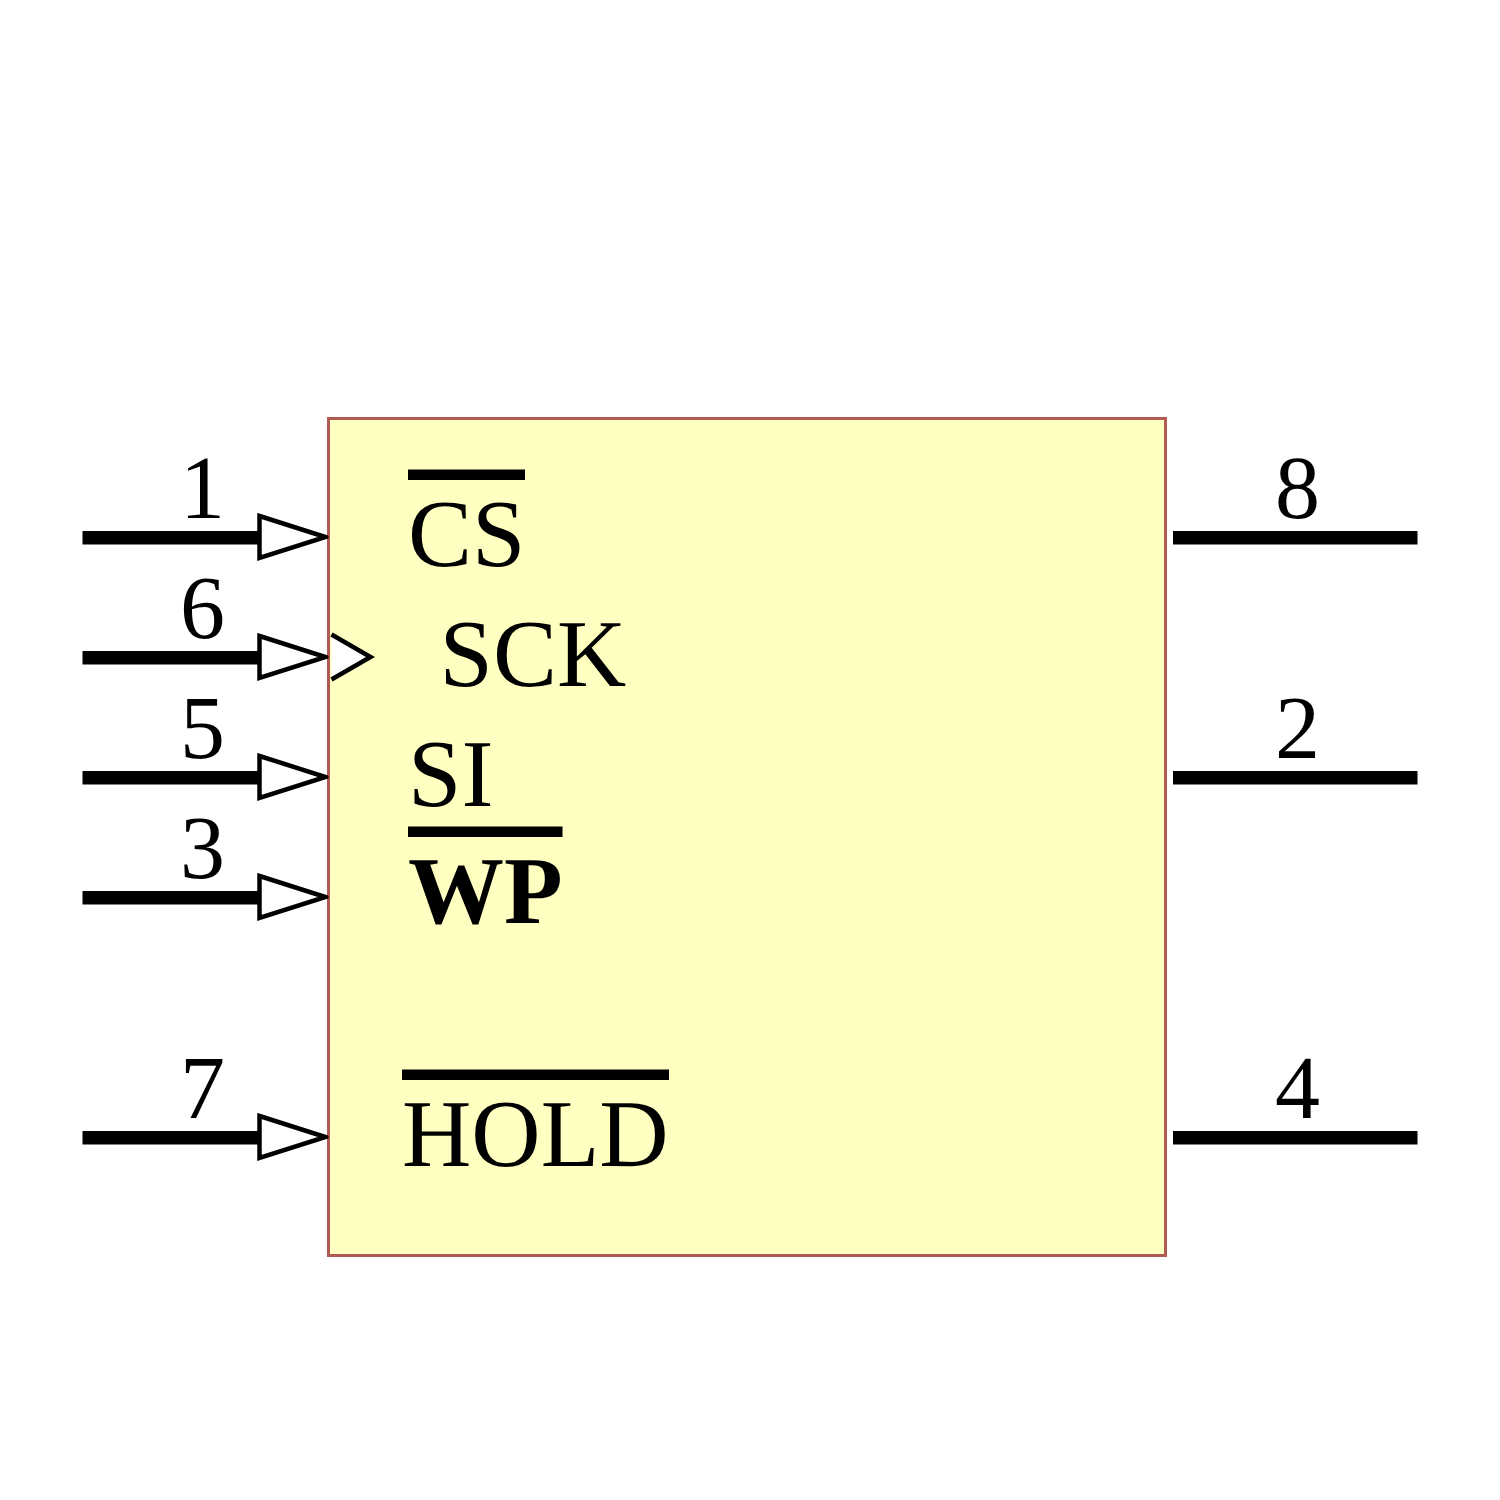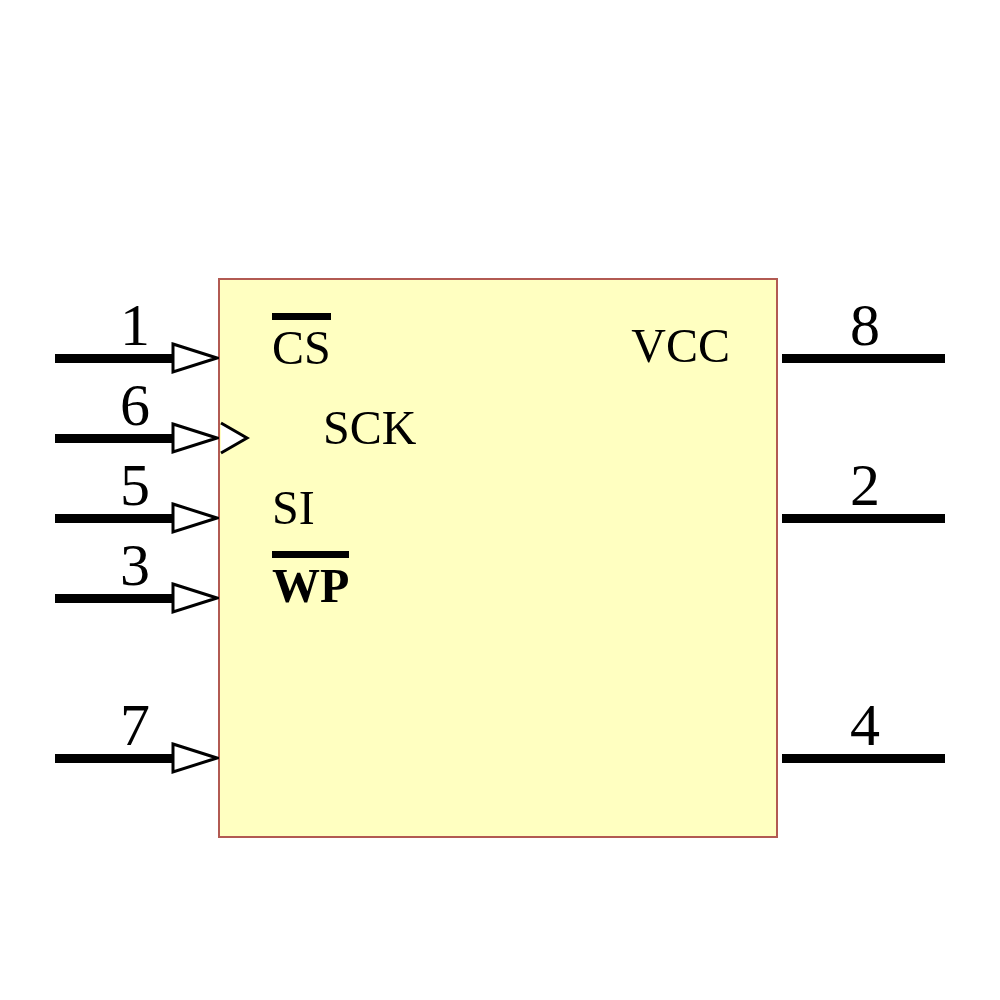--- a/index.html
+++ b/index.html
@@ -35,21 +35,21 @@
   .pin-line.right { left: 782px; width: 163px; }
   .pin-number {
     position: absolute;
     font-size: 60px;
     line-height: 1;
     transform: translateX(-50%);
     white-space: nowrap;
   }
   .pin-label {
     position: absolute;
-    font-size: 48px;
+    font-size: 64px;
     line-height: 1;
     white-space: nowrap;
   }
   .pin-label.overlined {
     border-top: 7px solid #000;
     padding-top: 4px;
   }
   .pin-label.right-side {
     text-align: right;
   }
@@ -79,45 +79,45 @@
   <div class="pin-label overlined" style="left:272px; top:313px;">CS</div>
 
   <div class="pin-number" style="left:135px; top:375px;">6</div>
   <div class="pin-line left" style="top:434px;"></div>
   <svg class="arrow" style="left:171px; top:420px;" viewBox="0 0 48 36">
     <polygon points="2,4 46,18 2,32" fill="#ffffff" stroke="#000000" stroke-width="3"></polygon>
   </svg>
   <svg class="clock-chevron" style="left:219px; top:421px;" viewBox="0 0 32 34">
     <polyline points="2,2 28,17 2,32" fill="#ffffff" stroke="#000000" stroke-width="3"></polyline>
   </svg>
-  <div class="pin-label" style="left:293px; top:404px;margin-left:30px;">SCK</div>
+  <div class="pin-label" style="left:293px; top:404px;">SCK</div>
 
   <div class="pin-number" style="left:135px; top:455px;">5</div>
   <div class="pin-line left" style="top:514px;"></div>
   <svg class="arrow" style="left:171px; top:500px;" viewBox="0 0 48 36">
     <polygon points="2,4 46,18 2,32" fill="#ffffff" stroke="#000000" stroke-width="3"></polygon>
   </svg>
   <div class="pin-label" style="left:272px; top:484px;">SI</div>
 
   <div class="pin-number" style="left:135px; top:535px;">3</div>
   <div class="pin-line left" style="top:594px;"></div>
   <svg class="arrow" style="left:171px; top:580px;" viewBox="0 0 48 36">
     <polygon points="2,4 46,18 2,32" fill="#ffffff" stroke="#000000" stroke-width="3"></polygon>
   </svg>
   <div class="pin-label overlined" style="left:272px; top:551px;font-weight:bold;">WP</div>
 
   <div class="pin-number" style="left:135px; top:695px;">7</div>
   <div class="pin-line left" style="top:754px;"></div>
   <svg class="arrow" style="left:171px; top:740px;" viewBox="0 0 48 36">
     <polygon points="2,4 46,18 2,32" fill="#ffffff" stroke="#000000" stroke-width="3"></polygon>
   </svg>
+  <div class="pin-label overlined" style="left:268px; top:713px;">HOLD</div>
 
   <div class="pin-number" style="left:865px; top:295px;">8</div>
   <div class="pin-line right" style="top:354px;"></div>
-  <div class="pin-label right-side" style="right:270px; top:322px;">VCC</div>
 
   <div class="pin-number" style="left:865px; top:455px;">2</div>
   <div class="pin-line right" style="top:514px;"></div>
 
   <div class="pin-number" style="left:865px; top:695px;">4</div>
   <div class="pin-line right" style="top:754px;"></div>
 
 </div>
 
 </body></html>

